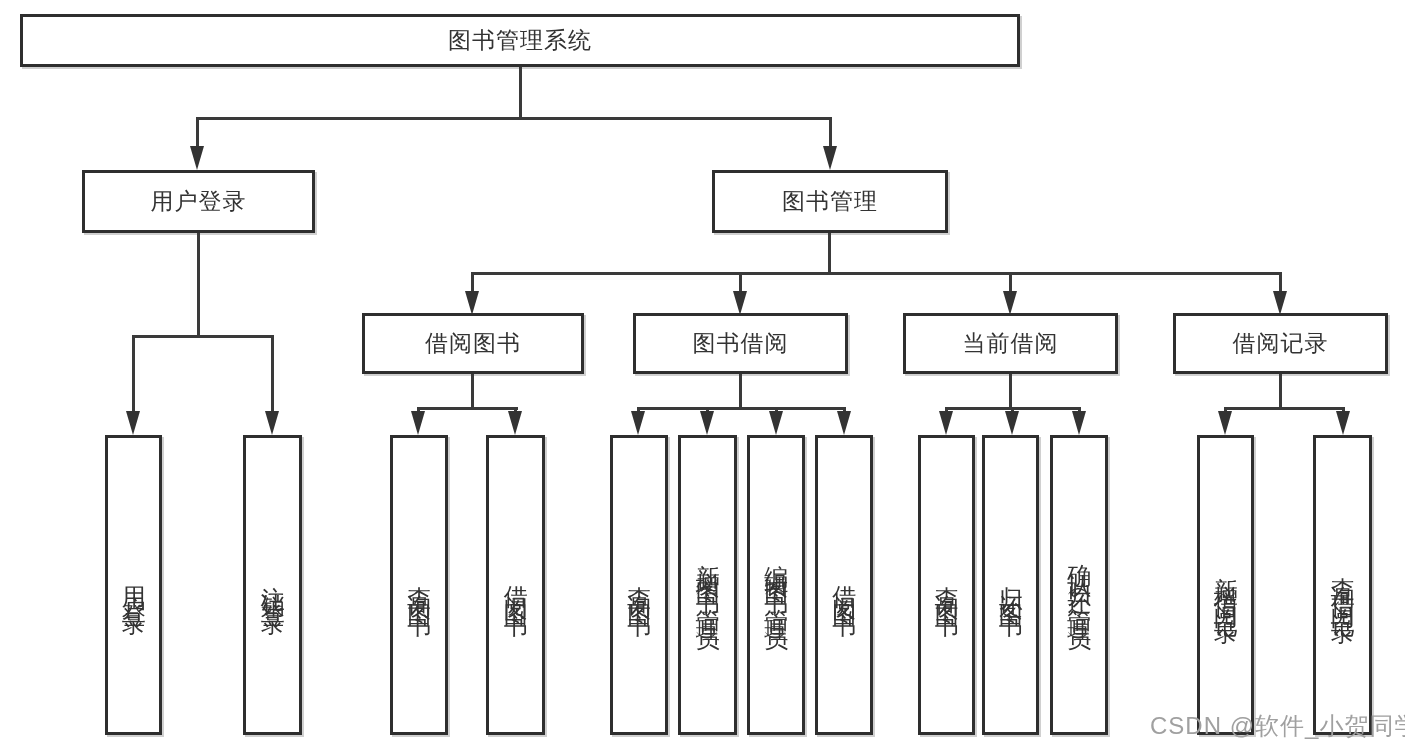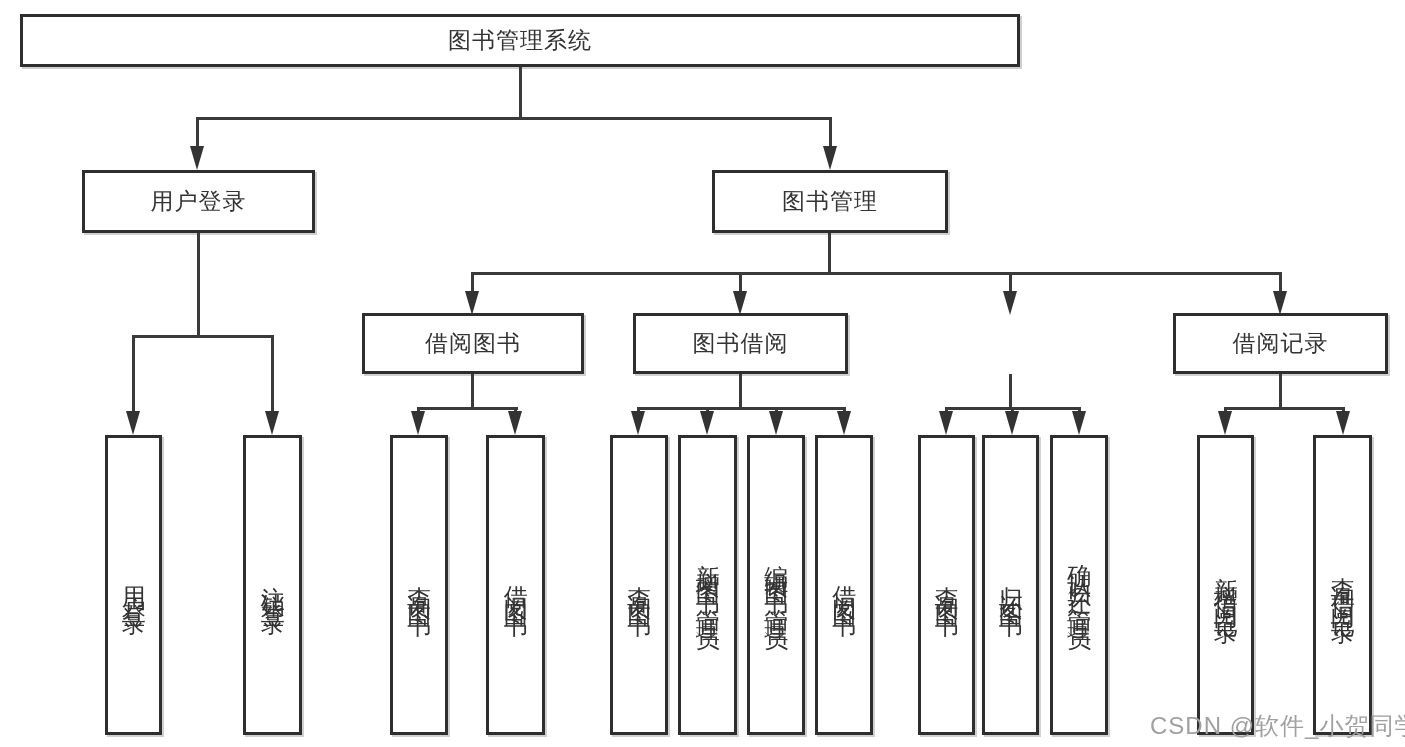--- a/index.html
+++ b/index.html
@@ -88,20 +88,23 @@
   <div class="arrow" style="left:1003px;top:291px;"></div>
   <div class="vline" style="left:1279px;top:272px;height:23px;"></div>
   <div class="arrow" style="left:1273px;top:291px;"></div>
 
   <div class="box hbox" style="left:362px;top:313px;width:222px;height:61px;">
     <span>借阅图书</span>
   </div>
   <div class="box hbox" style="left:633px;top:313px;width:215px;height:61px;">
     <span>图书借阅</span>
   </div>
+  <div class="box hbox" style="left:903px;top:313px;width:215px;height:61px;">
+    <span>当前借阅</span>
+  </div>
   <div class="box hbox" style="left:1173px;top:313px;width:215px;height:61px;">
     <span>借阅记录</span>
   </div>
 
   <div class="vline" style="left:471px;top:374px;height:33px;"></div>
   <div class="hline" style="left:417px;top:407px;width:101px;"></div>
   <div class="vline" style="left:417px;top:407px;height:8px;"></div>
   <div class="arrow" style="left:411px;top:411px;"></div>
   <div class="vline" style="left:514px;top:407px;height:8px;"></div>
   <div class="arrow" style="left:508px;top:411px;"></div>

